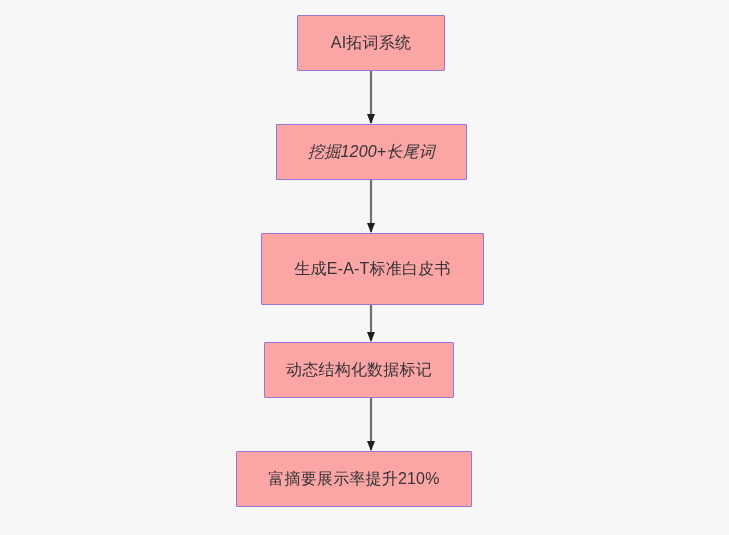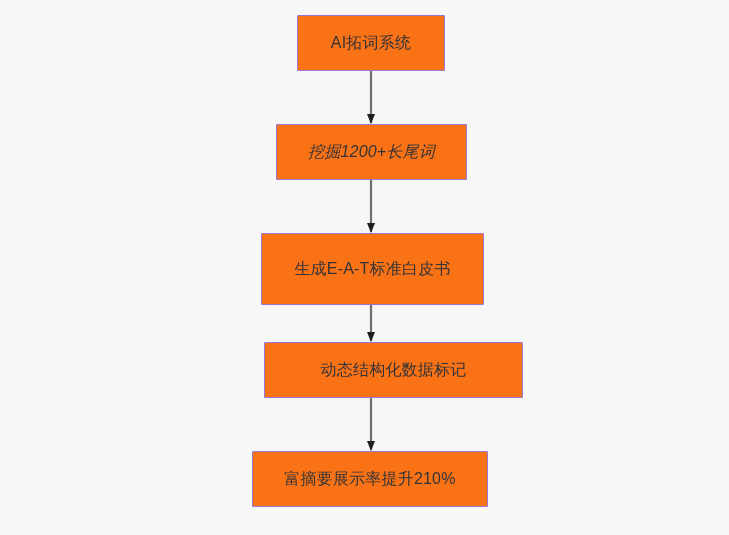--- a/index.html
+++ b/index.html
@@ -28,21 +28,21 @@
     left: 0;
     top: 0;
     width: 729px;
     height: 535px;
     pointer-events: none;
   }
 
   .node {
     position: absolute;
     box-sizing: border-box;
-    background: #f97316;
+    background: #fca5a5;
     border: 1.6px solid #9875d6;
     border-radius: 1px;
     display: flex;
     align-items: center;
     justify-content: center;
     color: #333338;
     font-size: 16px;
     line-height: 1.25;
     letter-spacing: 0.2px;
     white-space: nowrap;
@@ -50,22 +50,22 @@
 
   .node-label {
     display: block;
     text-align: center;
   }
 
   
   .node-1 { left: 297px; top: 15px;  width: 148px; height: 56px; }
   .node-2 { left: 276px; top: 124px; width: 191px; height: 56px; font-style: italic; }
   .node-3 { left: 261px; top: 233px; width: 223px; height: 72px; }
-  .node-4 { left: 264px; top: 342px; width: 259px; height: 56px; }
-  .node-5 { left: 252px; top: 451px; width: 236px; height: 56px; justify-content: center; }
+  .node-4 { left: 264px; top: 342px; width: 190px; height: 56px; }
+  .node-5 { left: 236px; top: 451px; width: 236px; height: 56px; justify-content: center; }
 </style>
 </head>
 <body>
 
 <div id="flowchart-canvas">
 
   <svg class="edge-layer" width="729" height="535" viewBox="0 0 729 535" xmlns="http://www.w3.org/2000/svg">
     <defs>
       <marker id="arrowhead" markerWidth="10" markerHeight="8" refX="9" refY="4" orient="auto" markerUnits="userSpaceOnUse">
         <path d="M0,0 L10,4 L0,8 Z" fill="#1f1f23"></path>

